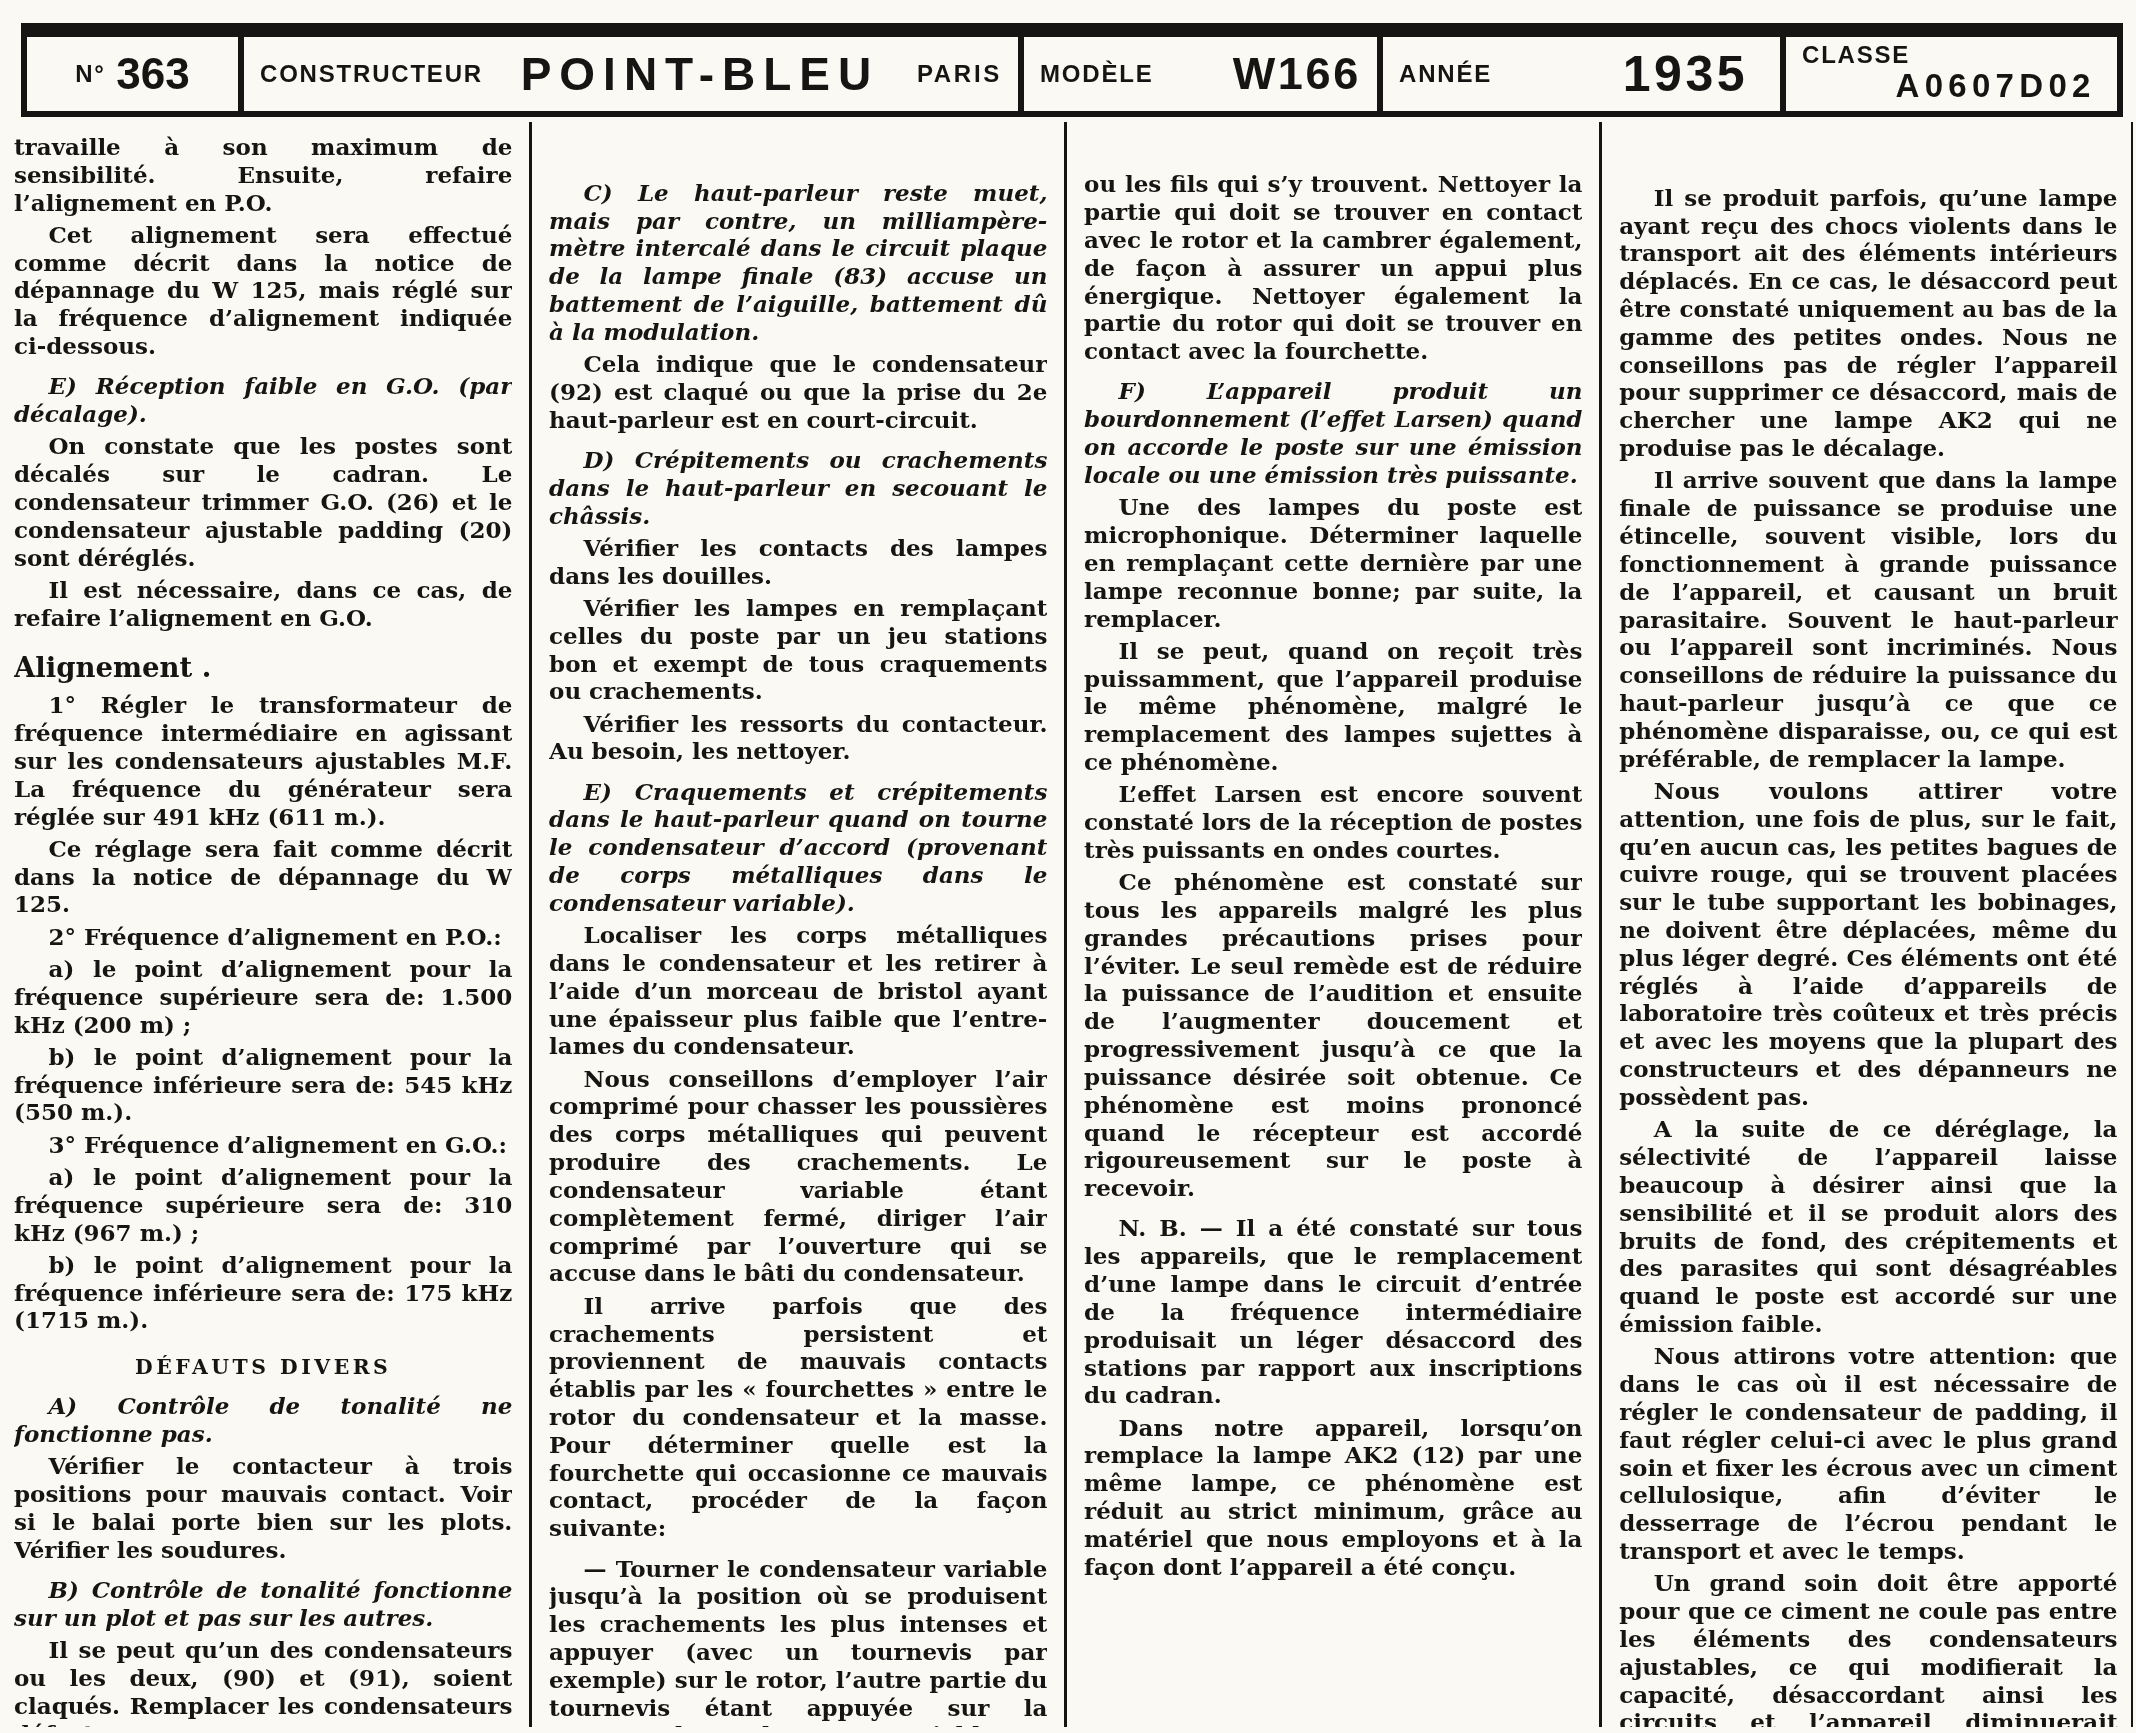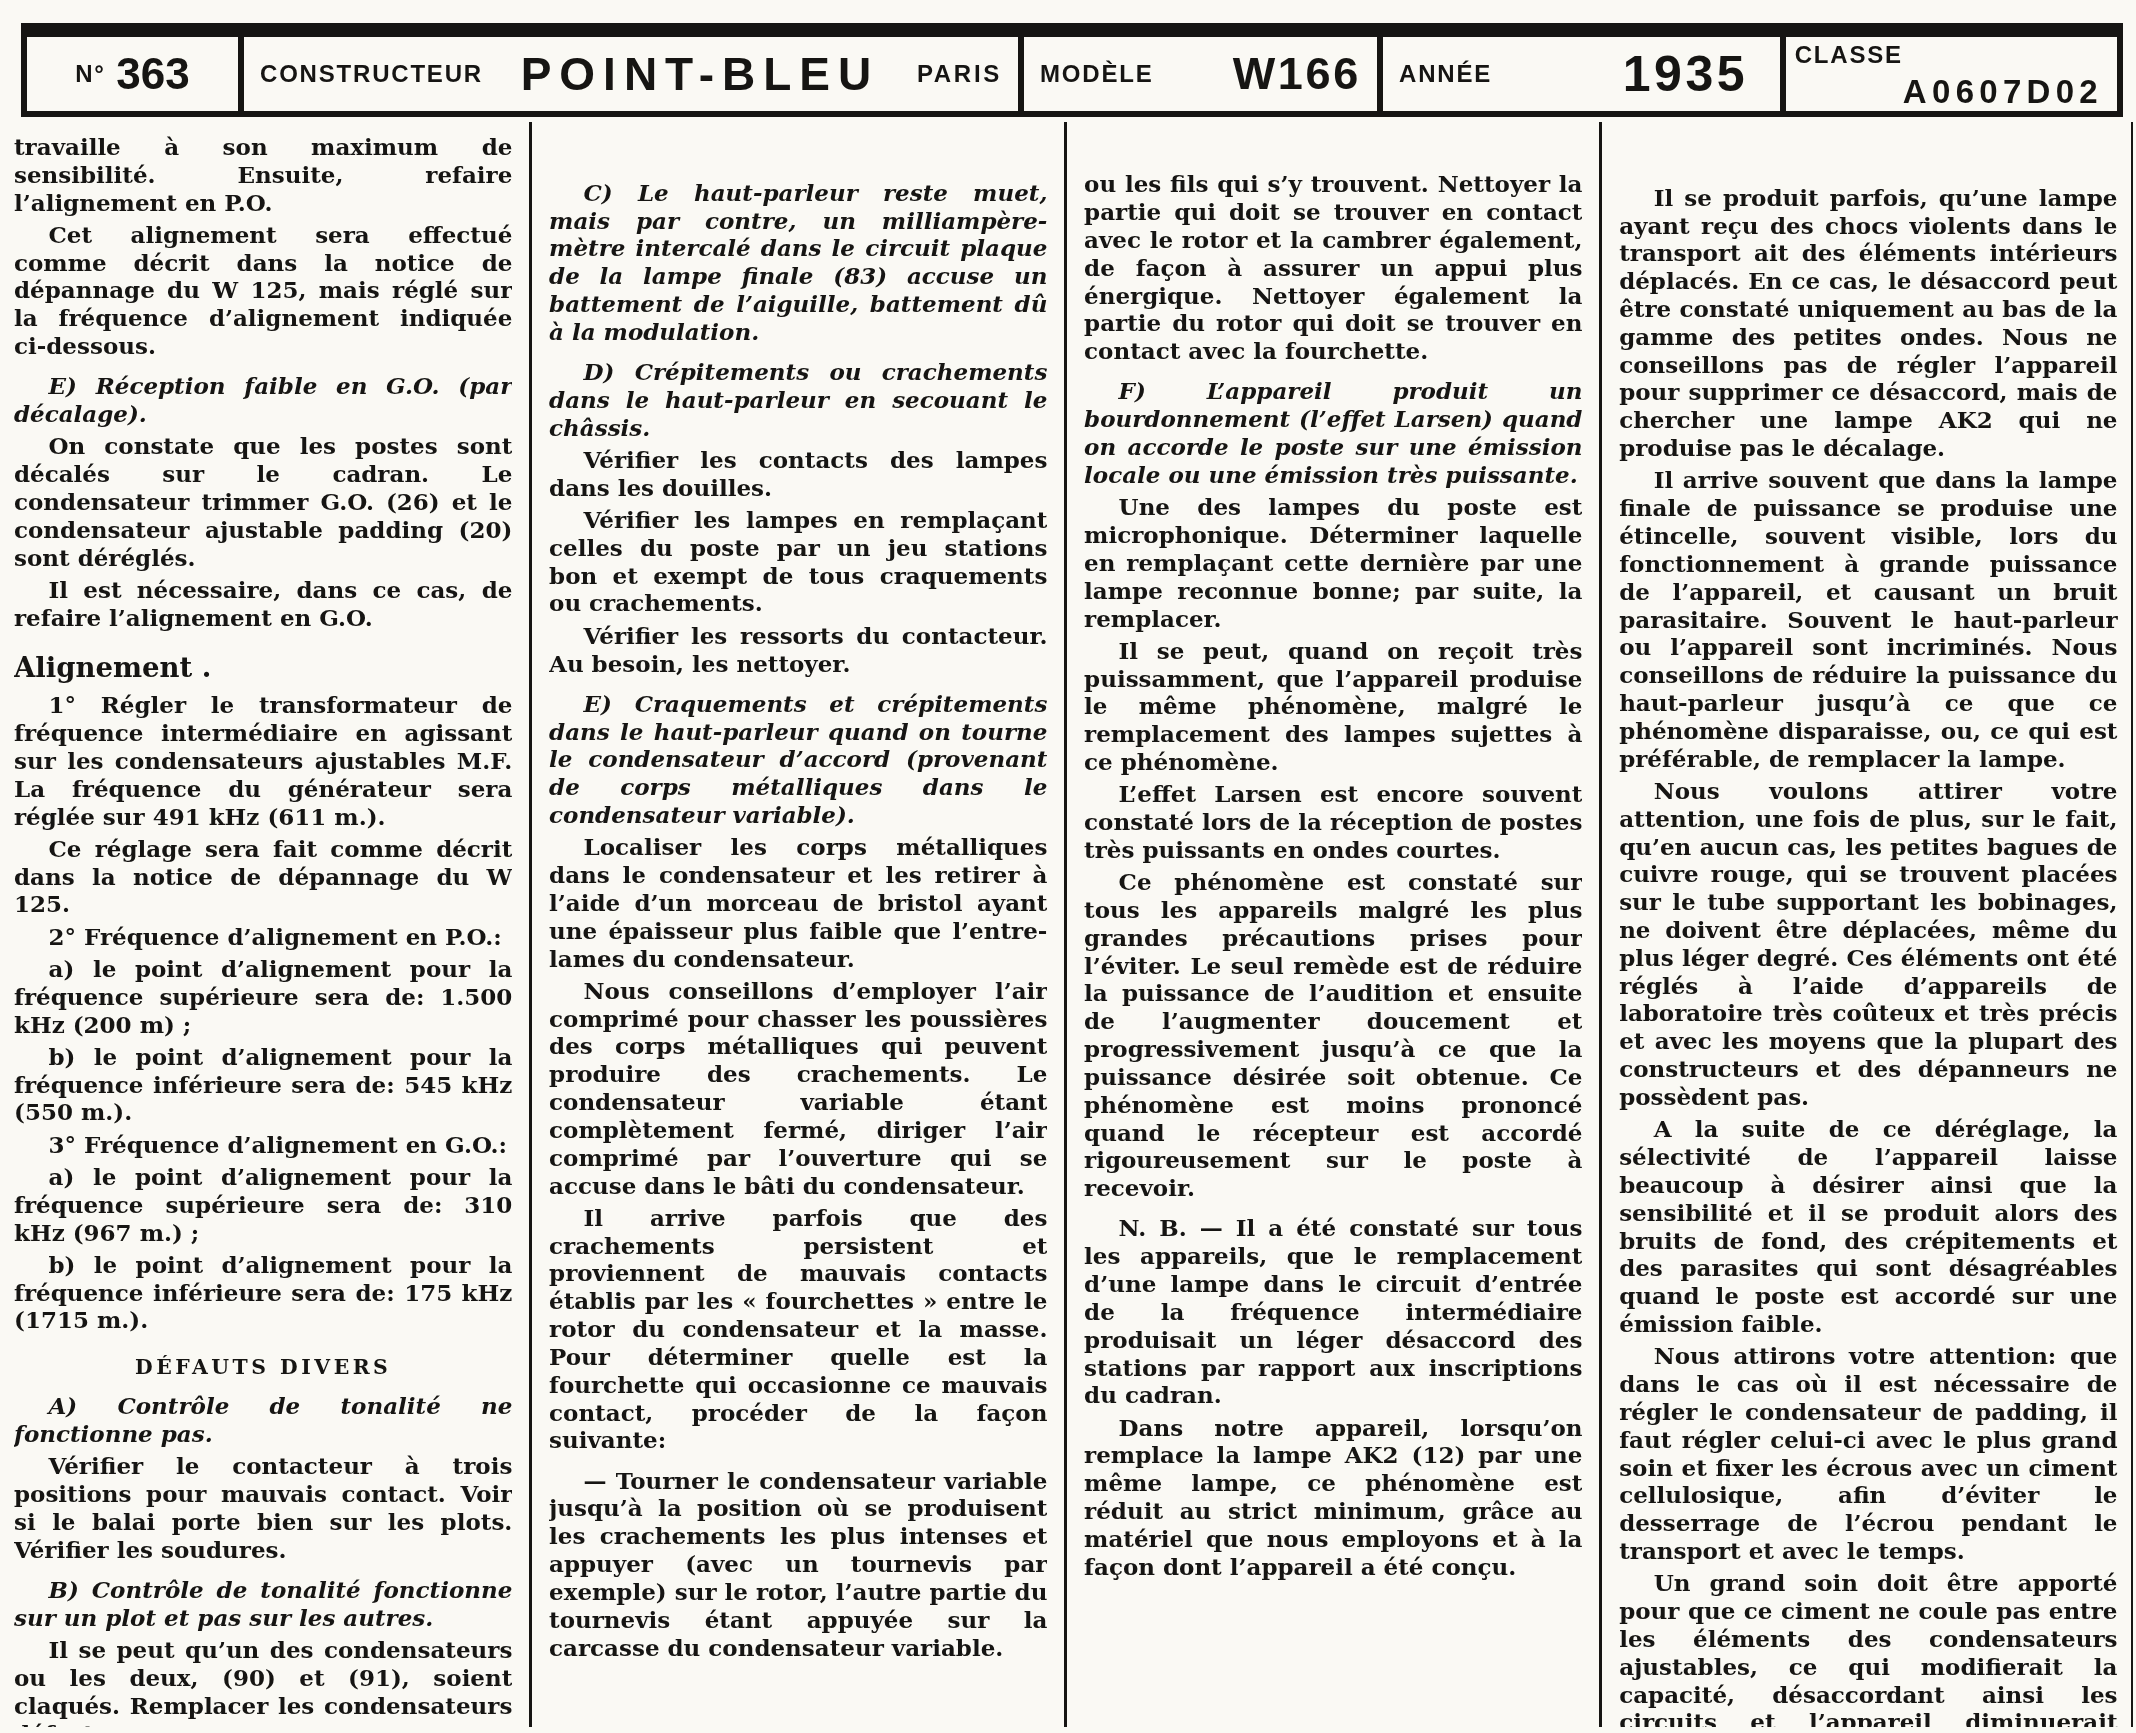--- a/index.html
+++ b/index.html
@@ -33,21 +33,21 @@
     border-right:6.2px solid var(--ink);
     padding:0 16px;
     white-space:nowrap;
     overflow:hidden;
   }
   .cell:last-child{border-right:none;}
   .cell-num{width:217px;justify-content:center;gap:10.6px;}
   .cell-constructeur{width:780px;justify-content:space-between;}
   .cell-modele{width:359px;justify-content:space-between;}
   .cell-annee{width:403px;justify-content:space-between;padding-right:32px;}
-  .cell-classe{flex:1;flex-direction:row;align-items:flex-start;justify-content:center;padding-top:3.5px;}
+  .cell-classe{flex:1;flex-direction:column;align-items:flex-start;justify-content:flex-start;padding-top:3.5px;}
   .lbl-sm{font-size:24px;letter-spacing:1.8px;}
   .big{font-size:45px;letter-spacing:2.7px;}
   .num-big{font-size:44px;}
   .brand{font-size:46px;letter-spacing:8px;}
   .city{font-size:24px;letter-spacing:2.7px;}
   .year{font-size:50px;letter-spacing:3.5px;}
   .classe-code{font-size:33px;letter-spacing:5.3px;align-self:flex-end;padding-right:5.3px;margin-top:-1.8px;}
 
   
   .sheet{
@@ -136,20 +136,21 @@
       <p class="para body">b) le point d’alignement pour la fréquence inférieure sera de: 175 kHz (1715 m.).</p>
       <p class="para centered-heading">DÉFAUTS DIVERS</p>
       <p class="para defect">A) Contrôle de tonalité ne fonctionne pas.</p>
       <p class="para body">Vérifier le contacteur à trois positions pour mauvais contact. Voir si le balai porte bien sur les plots. Vérifier les soudures.</p>
       <p class="para defect">B) Contrôle de tonalité fonctionne sur un plot et pas sur les autres.</p>
       <p class="para body">Il se peut qu’un des condensateurs ou les deux, (90) et (91), soient claqués. Remplacer les condensateurs défectueux.</p>
     </section>
   <div class="rule"></div>
   <section class="col c1">
       <p class="para defect">C) Le haut-parleur reste muet, mais par contre, un milliampère-mètre intercalé dans le circuit plaque de la lampe finale (83) accuse un battement de l’aiguille, battement dû à la modulation.</p>
+      <p class="para body">Cela indique que le condensateur (92) est claqué ou que la prise du 2e haut-parleur est en court-circuit.</p>
       <p class="para defect">D) Crépitements ou crachements dans le haut-parleur en secouant le châssis.</p>
       <p class="para body">Vérifier les contacts des lampes dans les douilles.</p>
       <p class="para body">Vérifier les lampes en remplaçant celles du poste par un jeu stations bon et exempt de tous craquements ou crachements.</p>
       <p class="para body">Vérifier les ressorts du contacteur. Au besoin, les nettoyer.</p>
       <p class="para defect">E) Craquements et crépitements dans le haut-parleur quand on tourne le condensateur d’accord (provenant de corps métalliques dans le condensateur variable).</p>
       <p class="para body">Localiser les corps métalliques dans le condensateur et les retirer à l’aide d’un morceau de bristol ayant une épaisseur plus faible que l’entre-lames du condensateur.</p>
       <p class="para body">Nous conseillons d’employer l’air comprimé pour chasser les poussières des corps métalliques qui peuvent produire des crachements. Le condensateur variable étant complètement fermé, diriger l’air comprimé par l’ouverture qui se accuse dans le bâti du condensateur.</p>
       <p class="para body">Il arrive parfois que des crachements persistent et proviennent de mauvais contacts établis par les « fourchettes » entre le rotor du condensateur et la masse. Pour déterminer quelle est la fourchette qui occasionne ce mauvais contact, procéder de la façon suivante:</p>
       <p class="para body dash">— Tourner le condensateur variable jusqu’à la position où se produisent les crachements les plus intenses et appuyer (avec un tournevis par exemple) sur le rotor, l’autre partie du tournevis étant appuyée sur la carcasse du condensateur variable.</p>
     </section>

